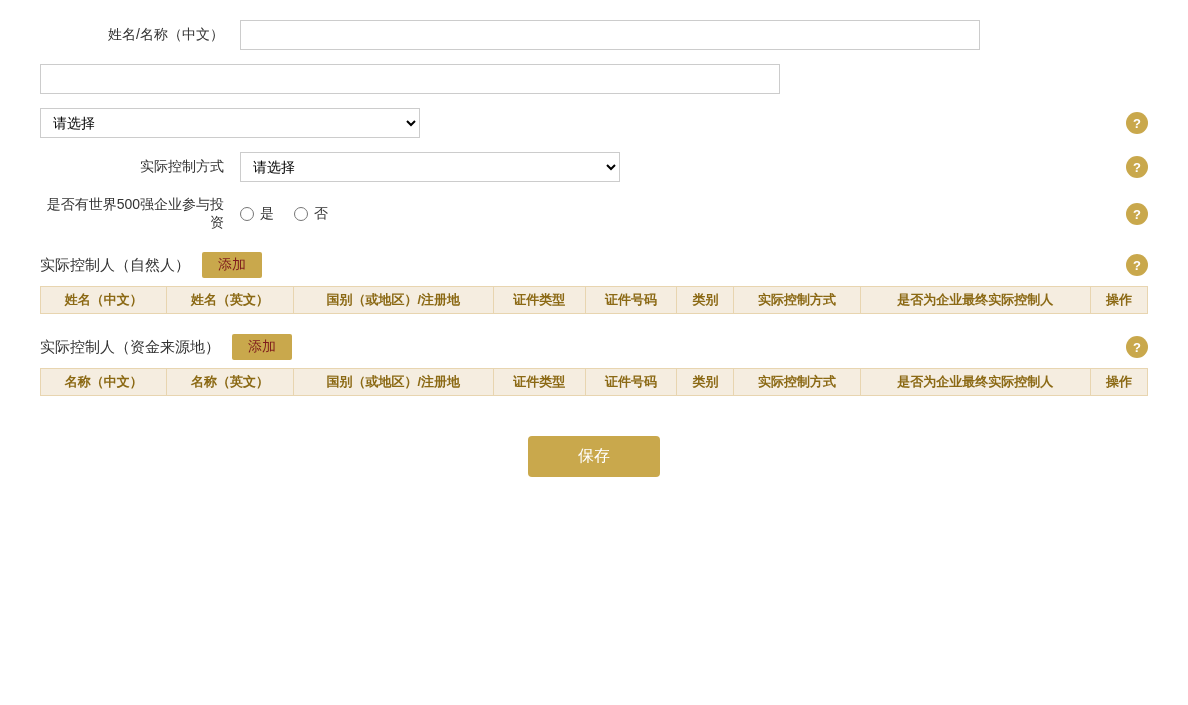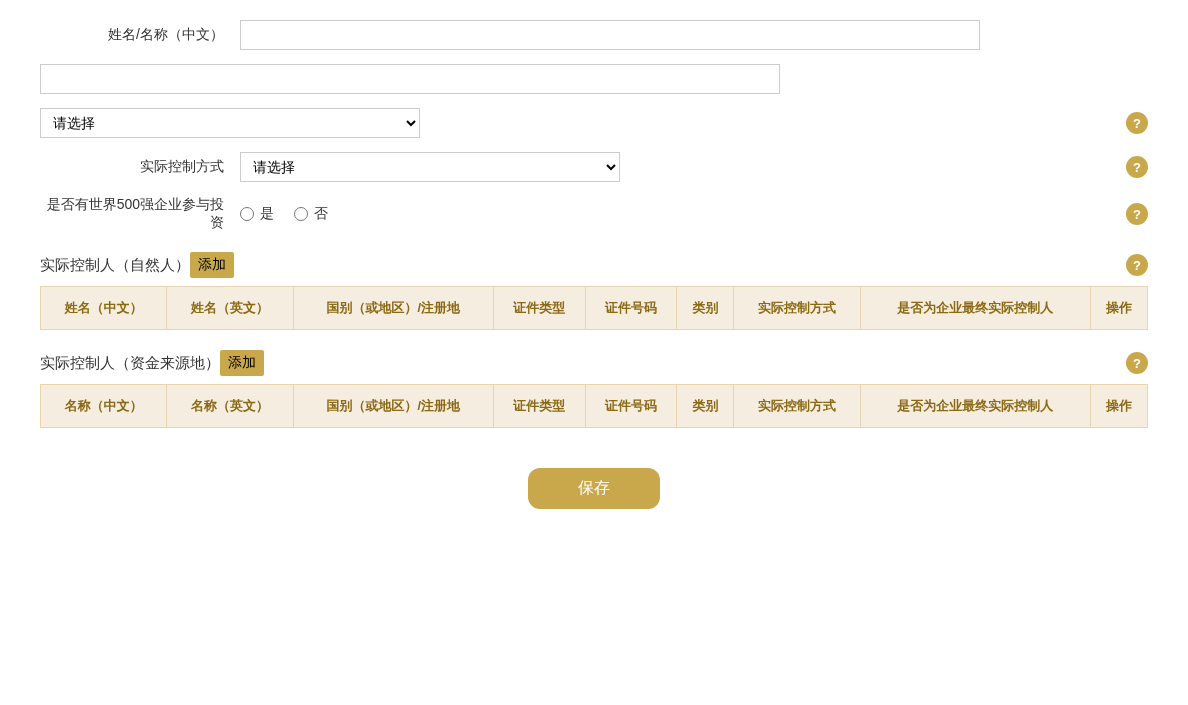--- a/index.html
+++ b/index.html
@@ -94,40 +94,41 @@
     }
 
     .section-title {
       font-size: 15px;
       color: #333;
       font-weight: normal;
     }
 
     .add-btn {
       background: #c9a84c;
-      color: #000000;
+      color: #7f1d1d;
       border: none;
-      padding: 4px 8px;
-      font-size: 14px;
-      cursor: pointer;
+      padding: 4px 16px;
+      font-size: 14px;
+      cursor: pointer;
+      margin-left: 12px;
       border-radius: 2px;
     }
 
     
     .data-table {
       width: 100%;
       border-collapse: collapse;
       margin-bottom: 20px;
     }
 
     .data-table th {
       background: #f5ede0;
       color: #8b6914;
       font-weight: bold;
-      padding: 12px 8px;
+      padding: 4px 8px;
       text-align: center;
       border: 1px solid #e8d5b0;
       font-size: 13px;
       line-height: 1.4;
     }
 
     
     .btn-group {
       display: flex;
       justify-content: center;
@@ -136,21 +137,21 @@
       padding-bottom: 20px;
     }
 
     .btn-primary {
       background: #c9a84c;
       color: #fff;
       border: none;
       padding: 10px 50px;
       font-size: 16px;
       cursor: pointer;
-      border-radius: 12px;
+      border-radius: 4px;
     }
 
     .right-help {
       position: absolute;
       right: 0;
     }
 
     .table-wrapper {
       position: relative;
     }

